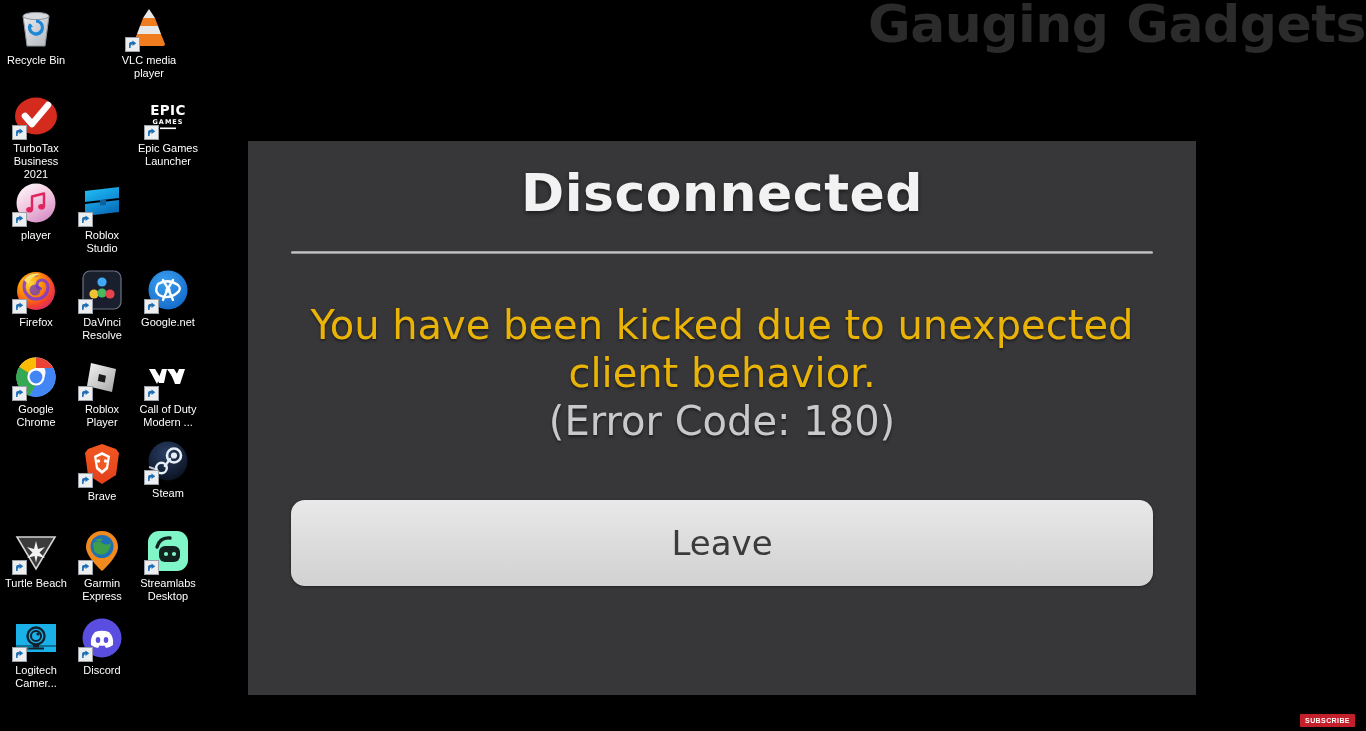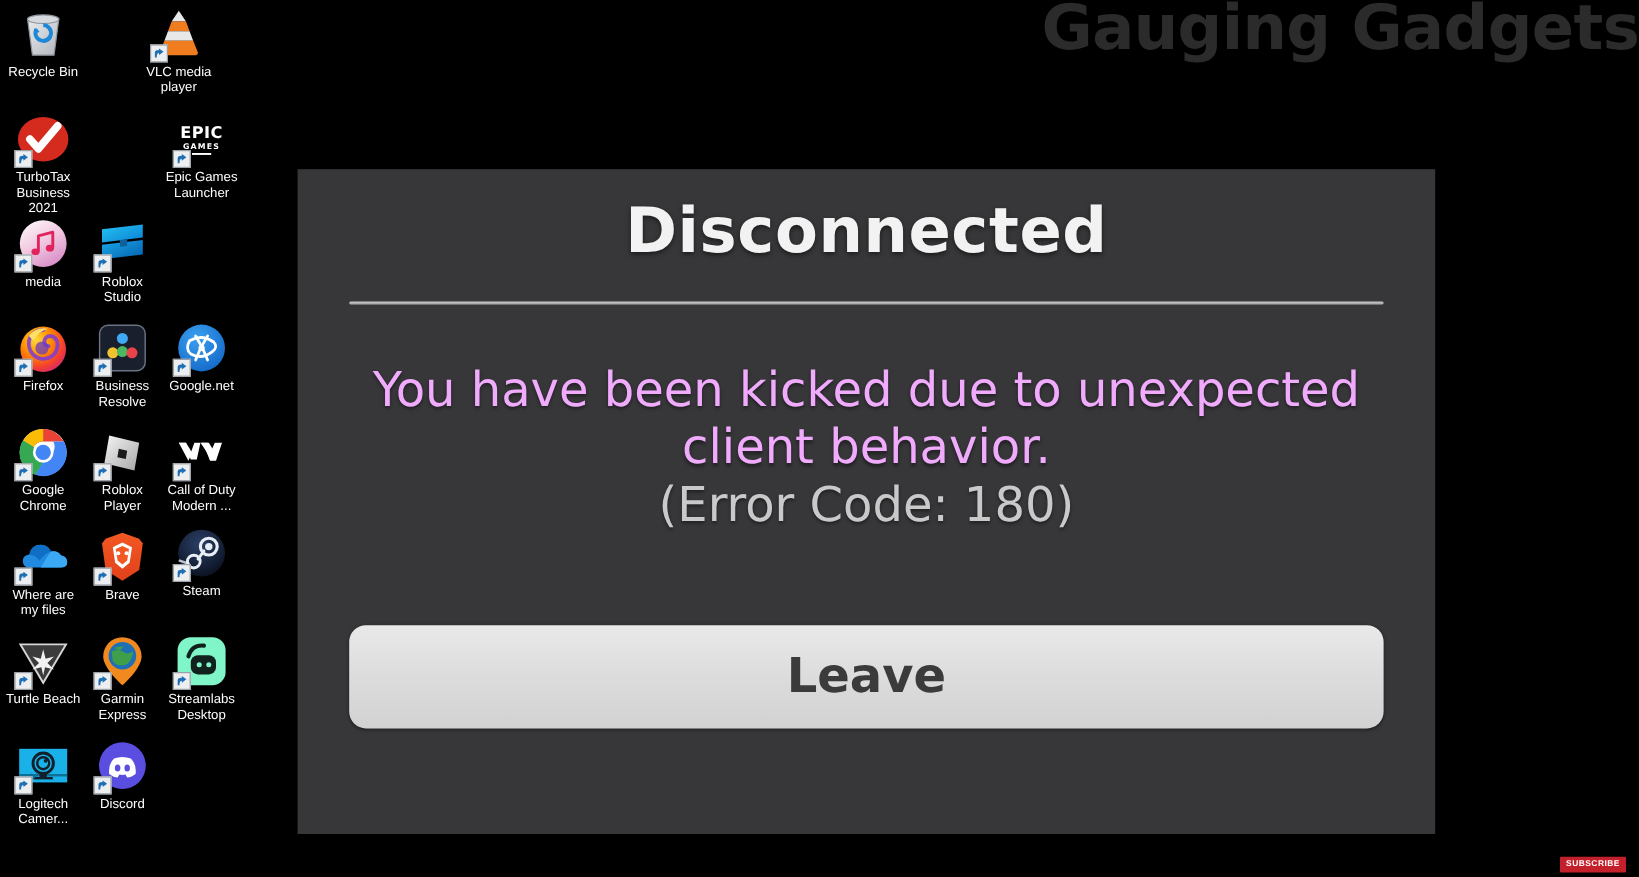--- a/index.html
+++ b/index.html
@@ -92,49 +92,49 @@
     top: 110px; left: 43px;
     width: 862px; height: 3px;
     background: linear-gradient(to bottom, #8d8d8d 0%, #c9c9c9 45%, #7b7b7b 100%);
     border-radius: 2px;
   }
   #dialog-message {
     position: absolute;
     top: 160px; left: 60px;
     width: 828px;
     text-align: center;
-    color: #f0abfc;
+    color: #eab308;
     font-family: "DejaVu Sans", sans-serif;
     font-size: 40px;
     line-height: 48px;
     font-weight: 400;
     text-shadow: 0 2px 3px rgba(0,0,0,0.45);
   }
   #dialog-error-code {
     position: absolute;
     top: 256px; left: 0; width: 100%;
     text-align: center;
     color: #c9c9c9;
     font-family: "DejaVu Sans", sans-serif;
     font-size: 40px;
     line-height: 48px;
     text-shadow: 0 2px 3px rgba(0,0,0,0.45);
   }
   #leave-button {
     position: absolute;
-    left: 43px; top: 380px;
+    left: 43px; top: 359px;
     width: 862px; height: 86px;
     border: none;
     border-radius: 14px;
     background: linear-gradient(to bottom, #e9e9e9 0%, #dcdcdc 50%, #d2d2d2 100%);
     box-shadow: 0 1px 3px rgba(0,0,0,0.4);
     color: #3b3b3b;
     font-family: "DejaVu Sans", sans-serif;
-    font-size: 40px;
-    font-weight: 700;
+    font-size: 34px;
+    font-weight: 400;
     cursor: pointer;
     display: flex;
     align-items: center;
     justify-content: center;
   }
 
   
   #subscribe-button {
     position: absolute;
     right: 11px; bottom: 4px;
@@ -237,21 +237,21 @@
             <path d="M20 30.5 L20 17.5 L32 14.5 L32 27.5" stroke="#e0245e" stroke-width="2.4" fill="none" stroke-linejoin="round"></path>
             <ellipse cx="17.6" cy="30.8" rx="3.4" ry="2.8" fill="#e0245e"></ellipse>
             <ellipse cx="29.6" cy="27.8" rx="3.4" ry="2.8" fill="#e0245e"></ellipse>
           </svg>
           <div class="shortcut-badge">
             <svg viewBox="0 0 16 16">
               <path d="M3 13 L3 7 Q3 4 8 4 L8 2 L13.5 6 L8 10 L8 7.6 Q5.2 7.6 5.2 13 Z" fill="#1f6fb5"></path>
             </svg>
           </div>
         </div>
-        <div class="icon-label">media</div>
+        <div class="icon-label">player</div>
       </div>
       <div class="icon-cell" style="left: 68px; top: 179px; text-align: center;">
         <div class="icon-art-wrap">
           <svg viewBox="0 0 48 48" class="icon-art">
             <defs>
               <linearGradient id="rs1" x1="0" y1="0" x2="1" y2="1">
                 <stop offset="0" stop-color="#25c4f5"></stop>
                 <stop offset="1" stop-color="#0a7fd0"></stop>
               </linearGradient>
               <linearGradient id="rs2" x1="0" y1="0" x2="1" y2="1">
@@ -303,21 +303,21 @@
             <circle cx="16" cy="28" r="4.6" fill="#f2c231"></circle>
             <circle cx="24" cy="27" r="4.6" fill="#49b85f"></circle>
             <circle cx="32" cy="28" r="4.6" fill="#e8434a"></circle>
           </svg>
           <div class="shortcut-badge">
             <svg viewBox="0 0 16 16">
               <path d="M3 13 L3 7 Q3 4 8 4 L8 2 L13.5 6 L8 10 L8 7.6 Q5.2 7.6 5.2 13 Z" fill="#1f6fb5"></path>
             </svg>
           </div>
         </div>
-        <div class="icon-label">Business Resolve</div>
+        <div class="icon-label">DaVinci Resolve</div>
       </div>
       <div class="icon-cell" style="left: 134px; top: 266px;">
         <div class="icon-art-wrap">
           <svg viewBox="0 0 48 48" class="icon-art">
             <defs>
               <radialGradient id="bn" cx="0.4" cy="0.3" r="0.85">
                 <stop offset="0" stop-color="#3aa0f0"></stop>
                 <stop offset="1" stop-color="#0f63c4"></stop>
               </radialGradient>
             </defs>
@@ -385,35 +385,20 @@
             <path d="M24 16 L32 31 L35 24 L30 16 Z" fill="#ffffff"></path>
           </svg>
           <div class="shortcut-badge">
             <svg viewBox="0 0 16 16">
               <path d="M3 13 L3 7 Q3 4 8 4 L8 2 L13.5 6 L8 10 L8 7.6 Q5.2 7.6 5.2 13 Z" fill="#1f6fb5"></path>
             </svg>
           </div>
         </div>
         <div class="icon-label">Call of Duty Modern ...</div>
       </div>
-      <div class="icon-cell" style="left: 2px; top: 440px;">
-        <div class="icon-art-wrap">
-          <svg viewBox="0 0 48 48" class="icon-art">
-            <path d="M13 33 Q7 33 7 27.5 Q7 22.5 12.5 22 Q14 14 22 14 Q28 14 30.5 19.5 Q36 18.5 39 23 Q44 24 44 28.5 Q44 33 38 33 Z" fill="#1f8ae0"></path>
-            <path d="M30.5 19.5 Q36 18.5 39 23 Q44 24 44 28.5 Q44 33 38 33 L22 33 Q27 24 30.5 19.5 Z" fill="#3aa8f2"></path>
-            <path d="M12.5 22 Q14 14 22 14 Q28 14 30.5 19.5 Q25 21 21 27 Q17 22 12.5 22 Z" fill="#0f6fc4"></path>
-          </svg>
-          <div class="shortcut-badge">
-            <svg viewBox="0 0 16 16">
-              <path d="M3 13 L3 7 Q3 4 8 4 L8 2 L13.5 6 L8 10 L8 7.6 Q5.2 7.6 5.2 13 Z" fill="#1f6fb5"></path>
-            </svg>
-          </div>
-        </div>
-        <div class="icon-label">Where are my files</div>
-      </div>
       <div class="icon-cell" style="left: 68px; top: 440px;">
         <div class="icon-art-wrap">
           <svg viewBox="0 0 48 48" class="icon-art">
             <defs>
               <linearGradient id="bv" x1="0" y1="0" x2="0" y2="1">
                 <stop offset="0" stop-color="#f25822"></stop>
                 <stop offset="1" stop-color="#e2401b"></stop>
               </linearGradient>
             </defs>
             <path d="M24 4 L38 9 L41 13 L38 35 L24 44 L10 35 L7 13 L10 9 Z" fill="url(#bv)"></path>

